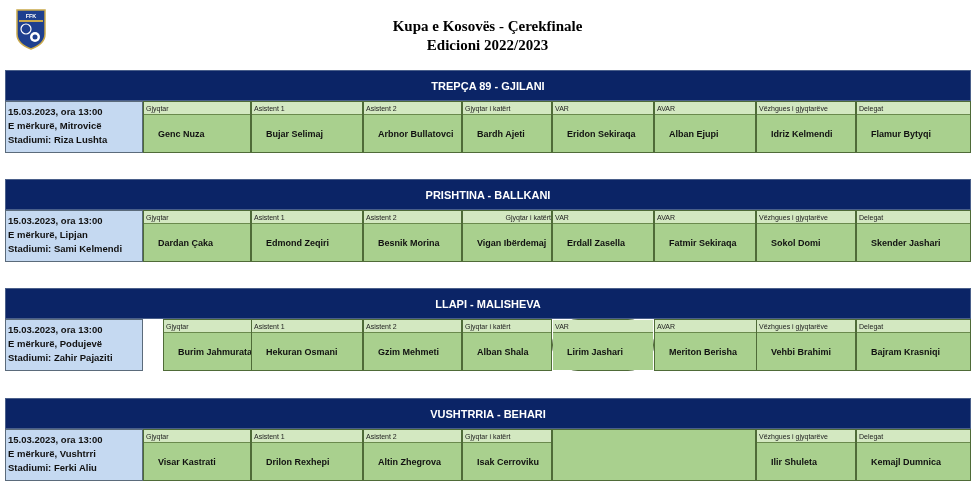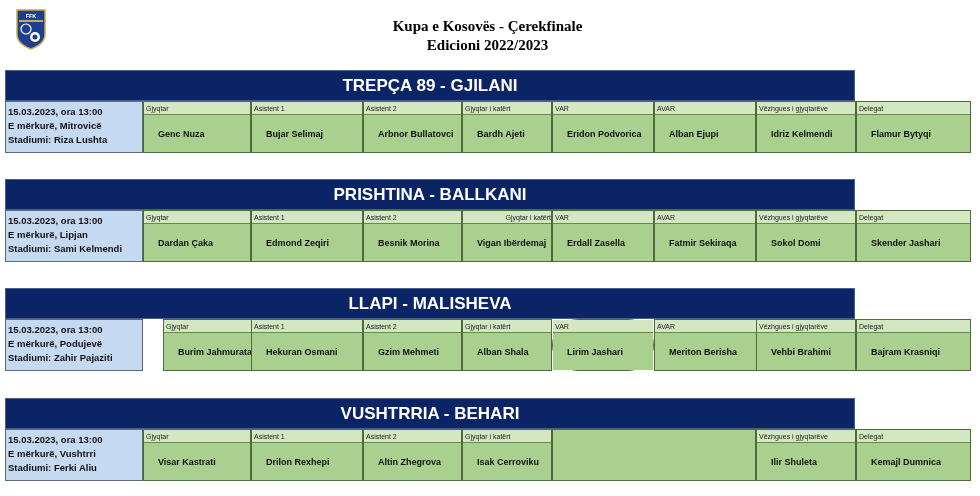--- a/index.html
+++ b/index.html
@@ -2,21 +2,21 @@
 <html><head>
 <meta charset="utf-8">
 <style>
   html,body{margin:0;padding:0;background:#ffffff;}
   body{width:980px;height:496px;position:relative;overflow:hidden;font-family:"Liberation Sans",sans-serif;}
   .logo{position:absolute;left:15px;top:8px;width:32px;height:42px;}
   .title{position:absolute;left:0;width:975px;text-align:center;font-family:"Liberation Serif",serif;font-weight:bold;color:#000;font-size:15px;line-height:19px;}
   .t1{top:17px;}
   .t2{top:36px;}
   .match{position:absolute;left:5px;width:966px;height:83px;}
-  .mhead{position:absolute;left:0;top:0;width:850px;height:31px;background:#0b2466;color:#fff;font-weight:bold;font-size:17px;display:flex;align-items:center;justify-content:center;border:1px solid #4a5f8a;box-sizing:border-box;}
+  .mhead{position:absolute;left:0;top:0;width:966px;height:31px;background:#0b2466;color:#fff;font-weight:bold;font-size:11px;display:flex;align-items:center;justify-content:center;border:1px solid #4a5f8a;box-sizing:border-box;}
   .minfo{position:absolute;left:0;top:31px;width:138px;height:52px;background:#c5d9f1;border:1px solid #5b6b7b;box-sizing:border-box;padding:3px 0 0 2px;font-size:9.5px;font-weight:bold;color:#111;line-height:14px;}
   .minfo div{white-space:nowrap;}
   .mcol{position:absolute;top:31px;height:52px;box-sizing:border-box;border:1px solid #4f6b38;border-left-width:1px;}
   .lbl{height:13px;background:#d3e8c1;font-size:7px;color:#222;line-height:13px;padding-left:2px;border-bottom:1px solid #6a8a4d;box-sizing:border-box;white-space:nowrap;overflow:hidden;}
   .val{height:37px;background:#a9d08e;font-size:9px;font-weight:bold;color:#111;display:flex;align-items:center;padding-left:14px;white-space:nowrap;overflow:hidden;}
   .blank{position:absolute;top:31px;height:52px;background:#a9d08e;border:1px solid #4f6b38;box-sizing:border-box;}
 </style>
 </head>
 <body>
 
@@ -51,21 +51,21 @@
   <div class="mcol" style="left:358px;width:99px;">
       <div class="lbl">Asistent 2</div>
       <div class="val">Arbnor Bullatovci</div>
     </div>
   <div class="mcol" style="left:457px;width:90px;">
       <div class="lbl">Gjyqtar i katërt</div>
       <div class="val">Bardh Ajeti</div>
     </div>
   <div class="mcol" style="left:547px;width:102px;">
       <div class="lbl">VAR</div>
-      <div class="val">Eridon Podvorica</div>
+      <div class="val">Eridon Sekiraqa</div>
     </div>
   <div class="mcol" style="left:649px;width:102px;">
       <div class="lbl">AVAR</div>
       <div class="val">Alban Ejupi</div>
     </div>
   <div class="mcol" style="left:751px;width:100px;">
       <div class="lbl">Vëzhgues i gjyqtarëve</div>
       <div class="val">Idriz Kelmendi</div>
     </div>
   <div class="mcol" style="left:851px;width:115px;">

